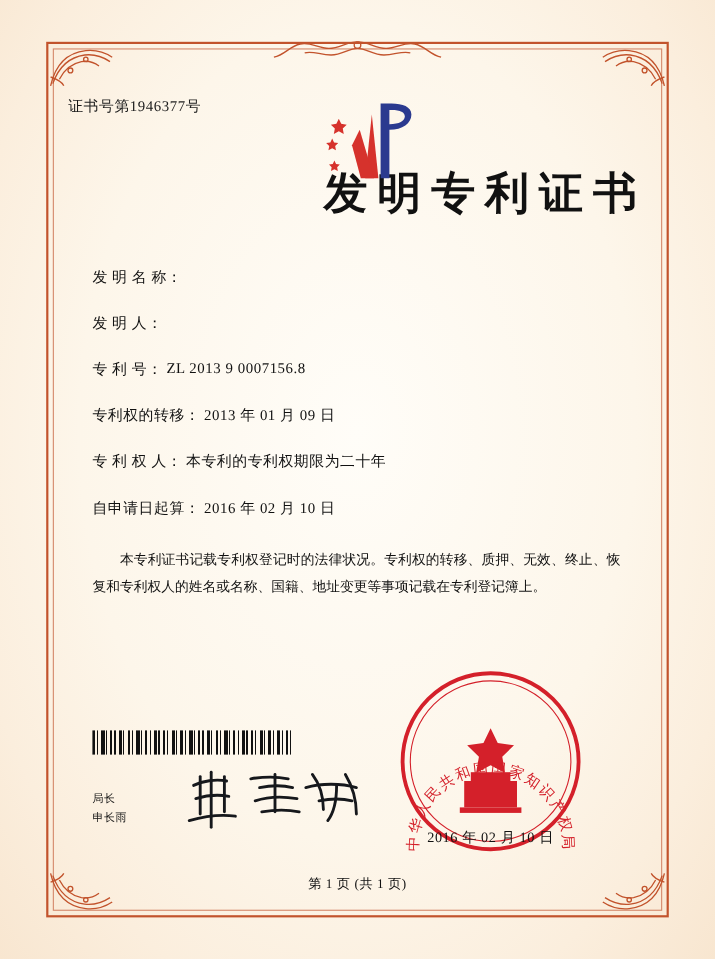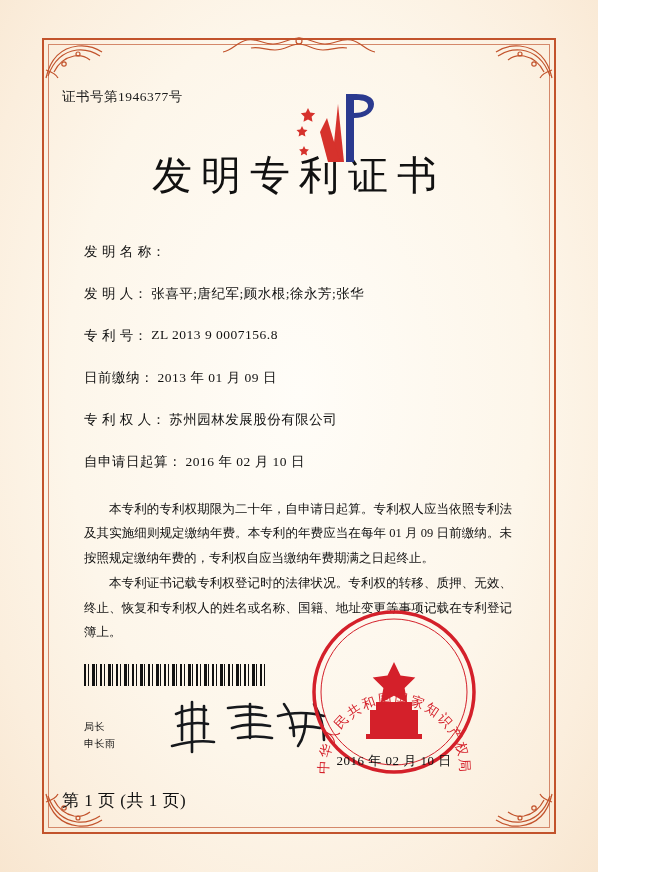--- a/index.html
+++ b/index.html
@@ -5,21 +5,21 @@
   html, body {
     margin: 0;
     padding: 0;
     background: #ffffff;
   }
   body {
     font-family: "Liberation Serif", "DejaVu Serif", serif;
   }
   .page {
     position: relative;
-    width: 598px;
+    width: 650px;
     height: 872px;
     overflow: hidden;
     background:
       radial-gradient(ellipse at 50% 45%, #fffdf8 0%, #fdf6ea 55%, #fbeedd 80%, #f8e6d0 100%);
   }
   
   .frame-outer {
     position: absolute;
     left: 42px;
     top: 38px;
@@ -90,25 +90,25 @@
     position: absolute;
     right: 8px;
     top: 8px;
     width: 96px;
     height: 96px;
   }
   .stamp-top svg { width: 100%; height: 100%; display: block; }
 
   .title {
     margin-top: 42px;
-    text-align: center;
+    text-align: right;
     font-size: 40px;
     letter-spacing: 9px;
     color: #111;
-    font-weight: normal;
+    font-weight: bold;
     font-family: "Liberation Serif", "DejaVu Serif", serif;
   }
 
   .fields {
     margin-top: 40px;
     padding-left: 22px;
   }
   .field-row {
     display: flex;
     align-items: flex-start;
@@ -192,21 +192,22 @@
     letter-spacing: 0.5px;
     width: 172px;
     text-align: center;
   }
 
   .page-number {
     position: absolute;
     left: 0;
     right: 0;
     bottom: 2px;
-    font-size: 17px;
+    text-align: center;
+    font-size: 12px;
     color: #111;
     letter-spacing: 0.5px;
   }
 </style>
 </head>
 <body>
 
 <div class="page">
 
   <div class="frame-outer"></div>
@@ -287,51 +288,49 @@
     <div class="fields">
 
       <div class="field-row">
         <span class="field-label">发 明 名 称</span>
         <span class="field-sep">：</span>
       </div>
 
       <div class="field-row">
         <span class="field-label">发 明 人</span>
         <span class="field-sep">：</span>
-        <span class="field-value">张喜平;唐纪军;顾水根;徐永芳;张华</span>
       </div>
 
       <div class="field-row">
         <span class="field-label">专 利 号</span>
         <span class="field-sep">：</span>
         <span class="field-value">ZL 2013 9 0007156.8</span>
       </div>
 
       <div class="field-row">
-        <span class="field-label">日前缴纳</span>
+        <span class="field-label">专利权的转移</span>
         <span class="field-sep">：</span>
         <span class="field-value">2013 年 01 月 09 日</span>
       </div>
 
       <div class="field-row">
         <span class="field-label">专 利 权 人</span>
         <span class="field-sep">：</span>
-        <span class="field-value">苏州园林发展股份有限公司</span>
+        <span class="field-value">本专利的专利权期限为二十年</span>
       </div>
 
       <div class="field-row">
         <span class="field-label">自申请日起算</span>
         <span class="field-sep">：</span>
         <span class="field-value">2016 年 02 月 10 日</span>
       </div>
 
     </div>
 
     <div class="body-text">
-      <p>本专利的专利权期限为二十年，自申请日起算。专利权人应当依照专利法及其实施细则规定缴纳年费。本专利的年费应当在每年 01 月 09 日前缴纳。未按照规定缴纳年费的，专利权自应当缴纳年费期满之日起终止。</p>
       <p>本专利证书记载专利权登记时的法律状况。专利权的转移、质押、无效、终止、恢复和专利权人的姓名或名称、国籍、地址变更等事项记载在专利登记簿上。</p>
     </div>
 
     <div class="barcode"></div>
 
     <div class="signature-block">
       <div>局长</div>
       <div>申长雨</div>
     </div>
 

